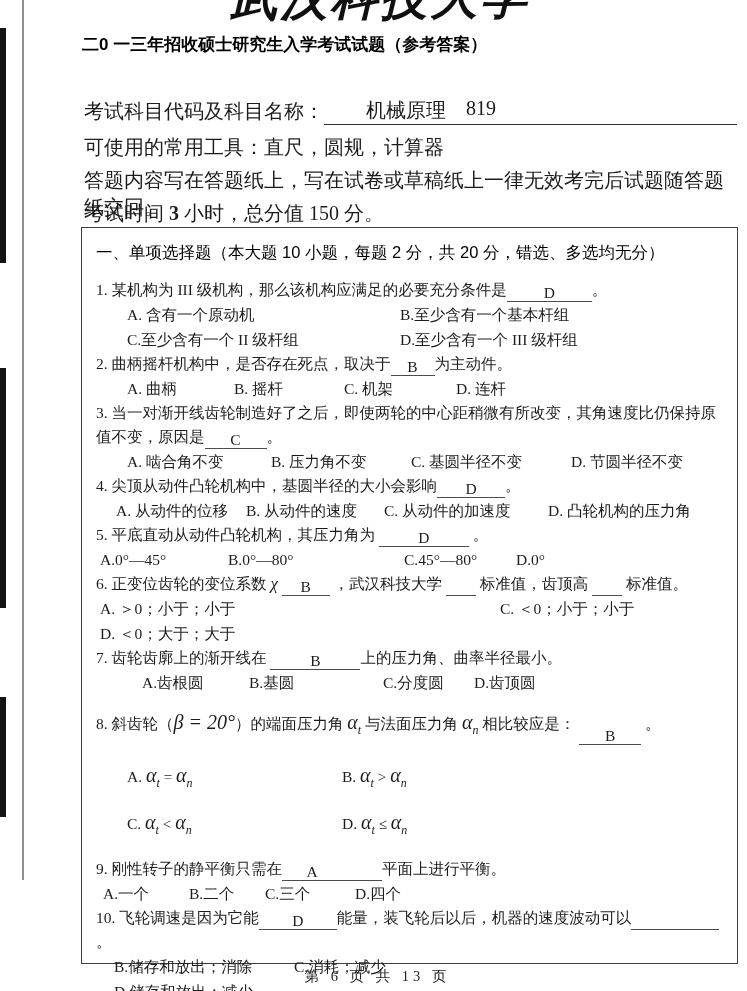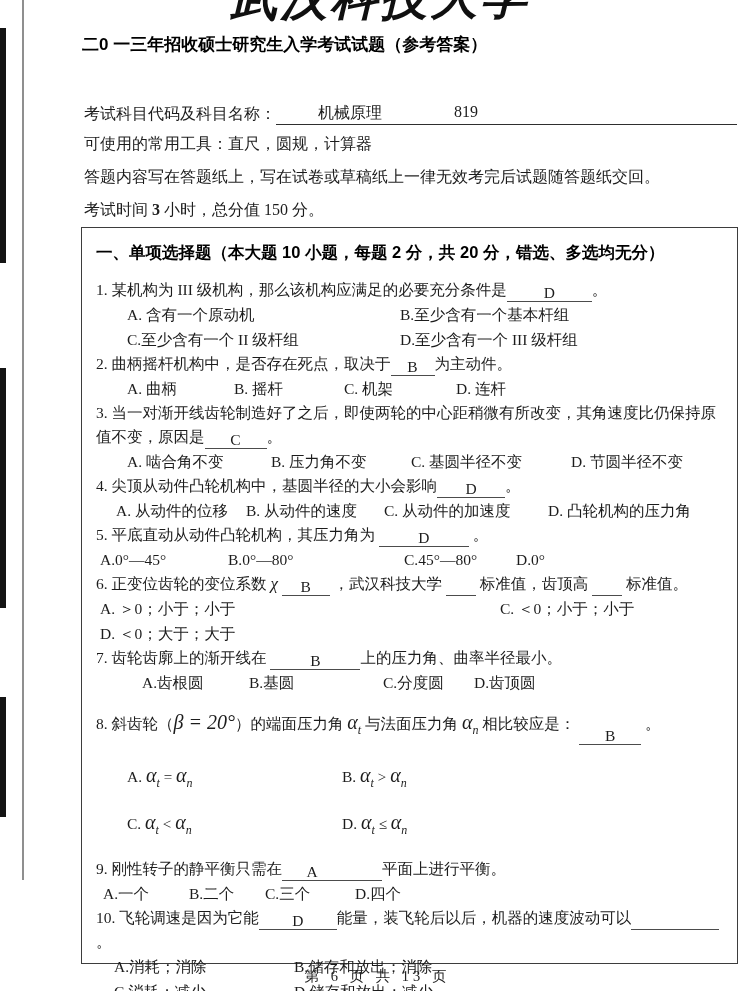--- a/index.html
+++ b/index.html
@@ -16,29 +16,29 @@
 
   
   .logo-clip { position:absolute; top:0; left:230px; width:330px; height:27px; overflow:hidden; }
   .logo-text { display:block; font-family:"DejaVu Serif",serif; font-style:italic; font-weight:bold;
                font-size:47px; line-height:64px; margin-top:-34px; letter-spacing:3px; color:#101010;
                transform:rotate(-0.5deg); white-space:nowrap; }
 
   .title { position:absolute; top:33px; left:82px; width:640px; font-family:"Liberation Sans","DejaVu Sans",sans-serif;
            font-weight:bold; font-size:17px; letter-spacing:0px; color:#000; white-space:nowrap; }
 
-  .header { position:absolute; top:101px; left:84px; width:653px; font-size:16px; }
+  .header { position:absolute; top:101px; left:84px; width:653px; font-size:20px; }
   .subject-line { display:flex; align-items:flex-end; height:24px; }
-  .subject-field { flex:1; border-bottom:1.5px solid #2e2e2e; display:flex; padding-left:42px; gap:72px; }
+  .subject-field { flex:1; border-bottom:1.5px solid #2e2e2e; display:flex; padding-left:42px; gap:20px; }
   .header .hline { margin-top:9px; height:24px; }
 
   
   .qbox { position:absolute; top:227px; left:81px; width:657px; height:737px;
           border:1.6px solid #3d3d3d; padding:11px 12px 0 14px; font-size:15.5px; }
-  .section-heading { font-family:"Liberation Sans","DejaVu Sans",sans-serif; font-weight:bold;
+  .section-heading { font-family:"Liberation Sans","DejaVu Sans",sans-serif; font-weight:normal;
                      font-size:16.5px; color:#000; margin:3px 0 14px 0; }
   .q-line { line-height:24px; }
   .opts { display:grid; line-height:25px; }
   .blank { display:inline-block; border-bottom:1.6px solid #4c4c4c; text-align:center;
            height:18px; line-height:18px; vertical-align:bottom; }
   .m { font-family:"Liberation Serif",serif; font-style:italic; font-size:20px; }
   .m sub { font-size:12px; font-style:italic; }
   .mop { font-size:15px; }
   .q8row { margin-top:18px; }
   .footer { position:absolute; top:967px; left:4px; width:747px; text-align:center;
@@ -195,21 +195,20 @@
         <span class="opt">C.三个</span>
         <span class="opt">D.四个</span>
       </div>
     </div>
 
     <div class="q">
       <div class="q-line"><span>10.</span>
         <span>飞轮调速是因为它能</span><span class="blank" style="width:78px"><span>D</span></span><span>能量，装飞轮后以后，机器的速度波动可以</span><span class="blank" style="width:88px"></span><span>。</span>
       </div>
       <div class="opts" style="grid-template-columns:180px auto; padding-left:18px">
-        <span class="opt">A.消耗；消除</span>
         <span class="opt">B.储存和放出；消除</span>
         <span class="opt">C.消耗；减少</span>
         <span class="opt">D.储存和放出；减少</span>
       </div>
     </div>
 
   </div>
 
   <div class="footer">第 6 页 共 13 页</div>
 

